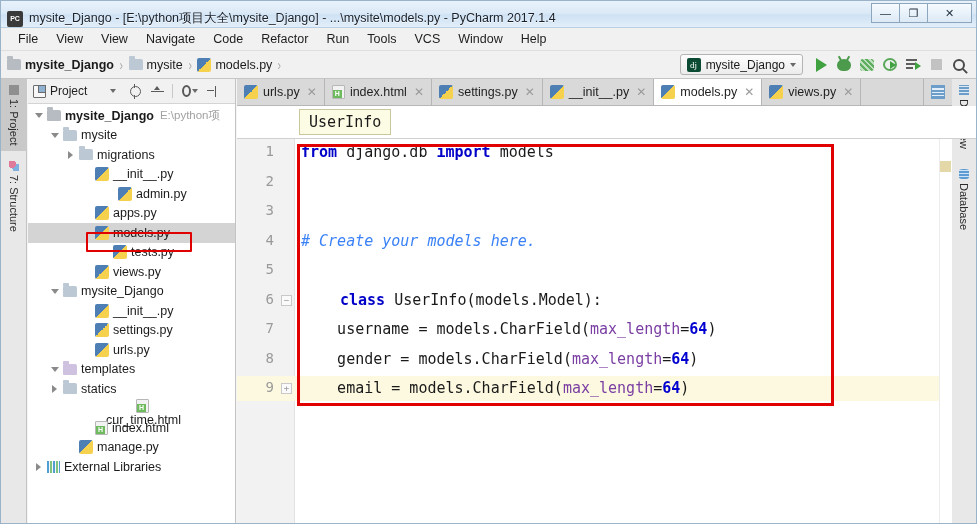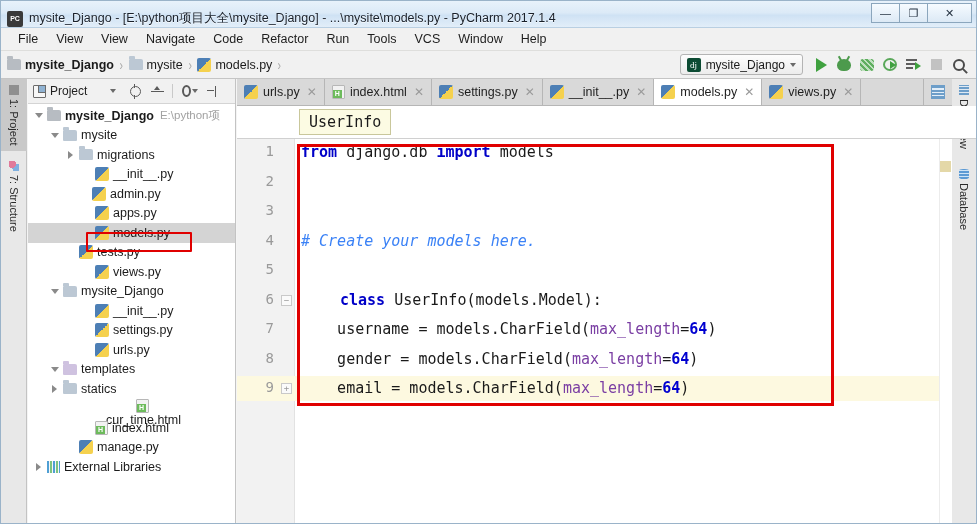--- a/index.html
+++ b/index.html
@@ -403,36 +403,36 @@
         <div class="trow" style="padding-left: 36px;">
           <span class="twist right"></span>
           <span class="folder-ic blue" style="margin-left: 2px;"></span>
           <span class="tlabel">migrations</span>
         </div>
         <div class="trow" style="padding-left: 52px;">
           <span class="twist"></span>
           <span class="py-ic" style="margin-left: 2px;"></span>
           <span class="tlabel">__init__.py</span>
         </div>
-        <div class="trow" style="padding-left: 49px;">
+        <div class="trow" style="padding-left: 75px;">
           <span class="twist"></span>
           <span class="py-ic" style="margin-left: 2px;"></span>
           <span class="tlabel">admin.py</span>
         </div>
         <div class="trow" style="padding-left: 52px;">
           <span class="twist"></span>
           <span class="py-ic" style="margin-left: 2px;"></span>
           <span class="tlabel">apps.py</span>
         </div>
         <div class="trow sel" style="padding-left: 52px;">
           <span class="twist"></span>
           <span class="py-ic" style="margin-left: 2px;"></span>
           <span class="tlabel">models.py</span>
         </div>
-        <div class="trow" style="padding-left: 36px;">
+        <div class="trow" style="padding-left: 70px;">
           <span class="twist"></span>
           <span class="py-ic" style="margin-left: 2px;"></span>
           <span class="tlabel">tests.py</span>
         </div>
         <div class="trow" style="padding-left: 52px;">
           <span class="twist"></span>
           <span class="py-ic" style="margin-left: 2px;"></span>
           <span class="tlabel">views.py</span>
         </div>
         <div class="trow" style="padding-left: 20px;">

